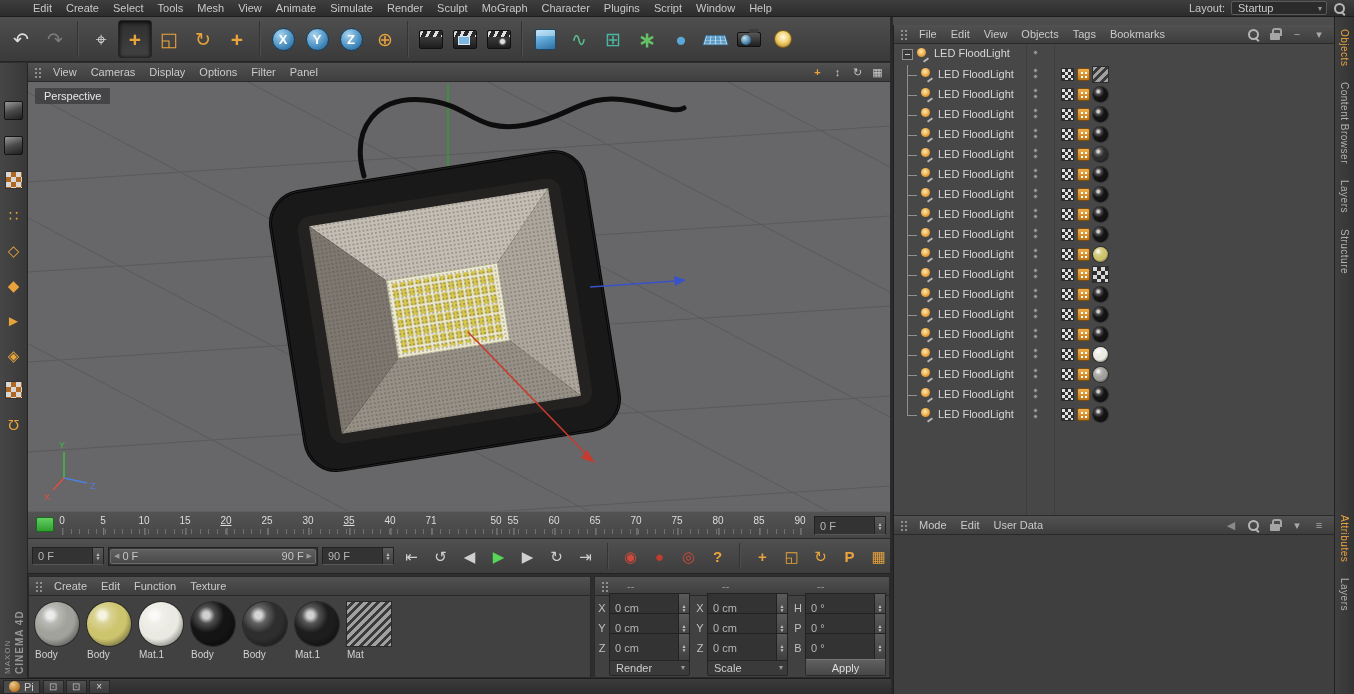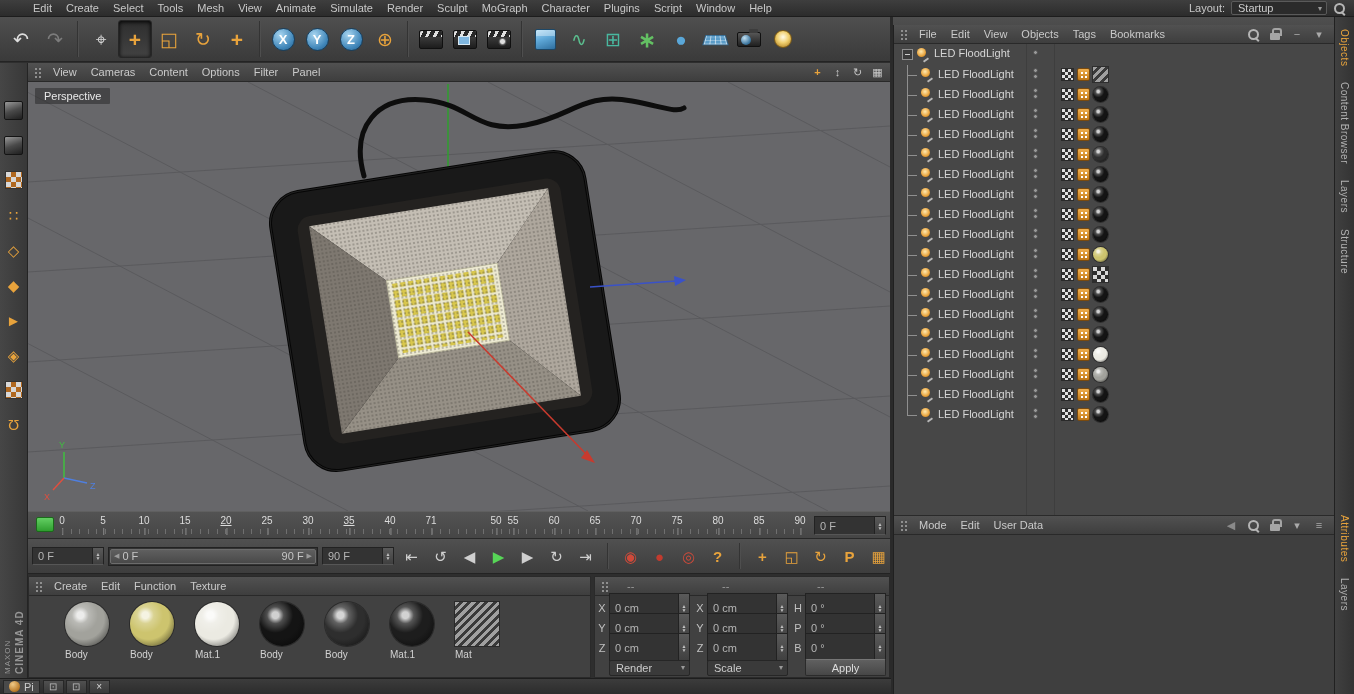--- a/index.html
+++ b/index.html
@@ -153,21 +153,21 @@
 .rs-arrow{font-size:7px;color:#9a9a9a;}
 #transport-buttons{display:flex;align-items:center;gap:2px;flex:1;}
 #transport-buttons .tool{width:27px;height:26px;}
 #transport-buttons .tg{font-size:15px;}
 #transport-buttons .tg.b{font-size:15px;}
 #transport-buttons .tsep{height:26px;margin:0 6px;}
 
 
 #matman{position:absolute;left:28px;top:576px;width:563px;height:102px;z-index:4;
   background:#414141;border:1px solid #2a2a2a;display:flex;flex-direction:column;}
-#mats{flex:1;display:flex;gap:18px;padding:6px;margin-left:30px;}
+#mats{flex:1;display:flex;gap:5px;padding:6px;}
 .mat{width:47px;display:flex;flex-direction:column;}
 .mthumb{width:44px;height:44px;box-shadow:0 0 0 1px #2a2a2a;}
 .mlabel{margin-top:3px;font-size:10px;color:#d2d2d2;}
 
 
 #coords{position:absolute;left:594px;top:576px;width:296px;height:102px;z-index:4;
   background:#414141;border:1px solid #2a2a2a;display:flex;flex-direction:column;}
 #coord-headers{display:flex;}
 .coord-h{width:95px;color:#9a9a9a;padding-left:14px;}
 #coord-grid{flex:1;display:flex;padding:3px 3px 4px 3px;gap:6px;}
@@ -388,21 +388,21 @@
     <span class="brand-maxon">MAXON</span>
     <span class="brand-c4d">CINEMA 4D</span>
   </div>
 
   <div id="vp-wrap">
     <div class="panel-menu">
       <span class="grip"></span>
       <div class="pm-items">
           <span class="mi">View</span>
           <span class="mi">Cameras</span>
-          <span class="mi">Content</span>
+          <span class="mi">Display</span>
           <span class="mi">Options</span>
           <span class="mi">Filter</span>
           <span class="mi">Panel</span>
         </div>
       <div class="vp-right-icons">
           <div class="tool">
             <span class="tg b" style="color: rgb(232, 163, 60);">+</span>
           </div>
           <div class="tool">
             <span class="tg" style="color: rgb(200, 200, 200);">↕</span>

